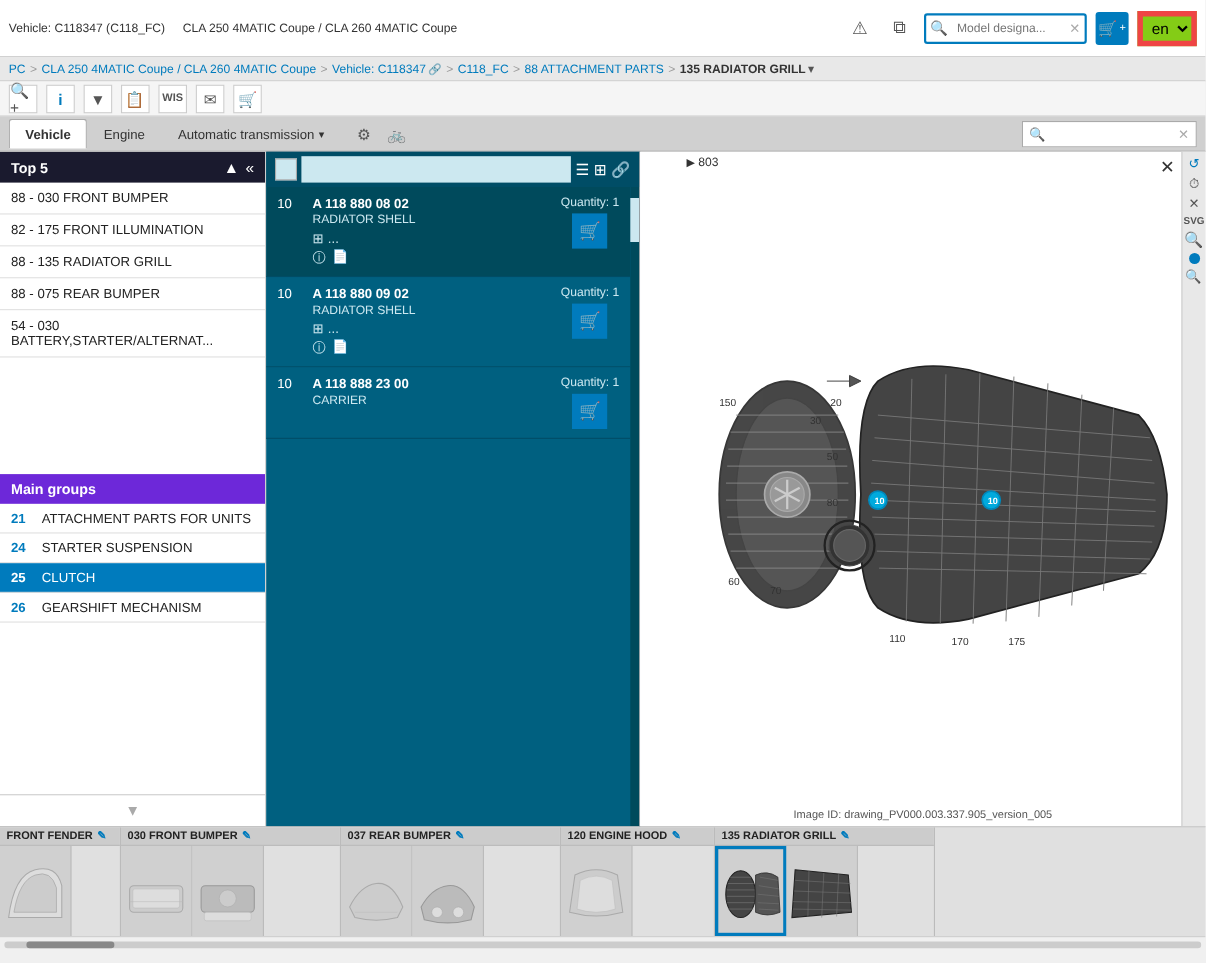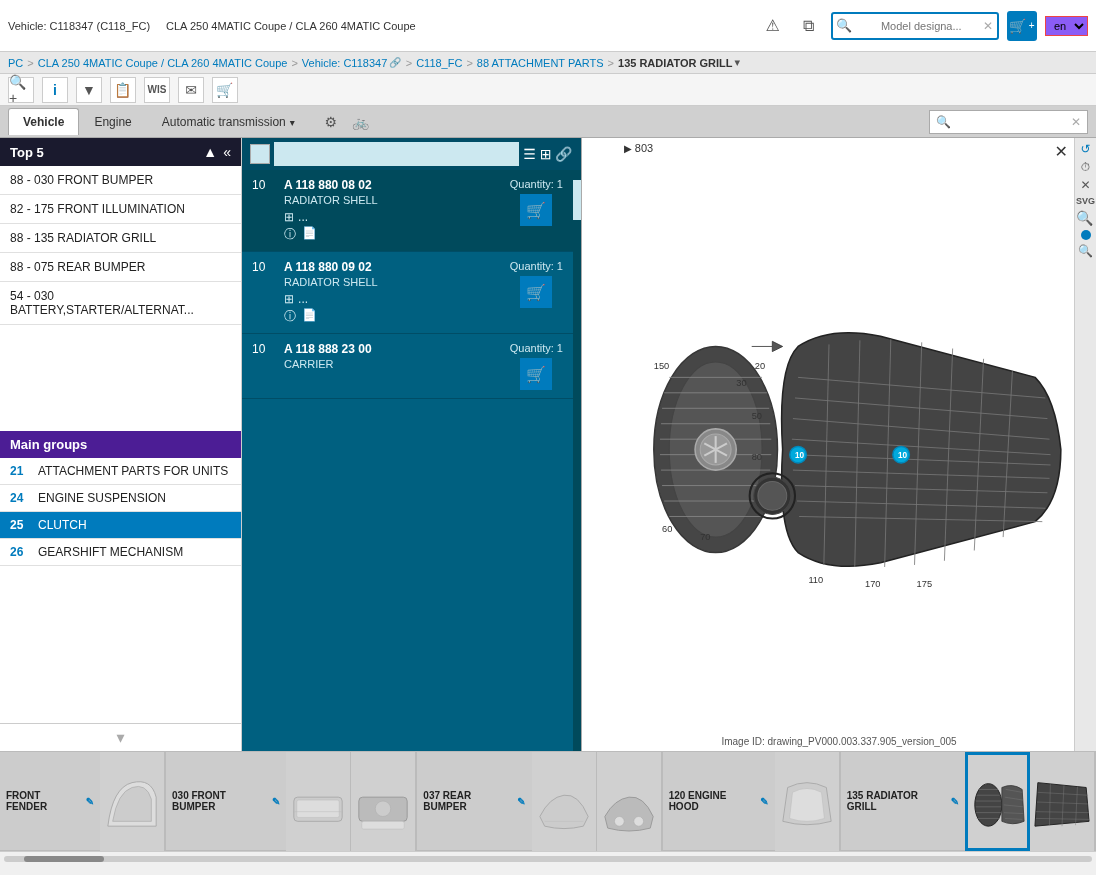--- a/index.html
+++ b/index.html
@@ -9,23 +9,23 @@
     .top-bar {
       display: flex; align-items: center; background: #fff; border-bottom: 1px solid #ccc;
       padding: 16px 8px; height: 52px;
     }
     .top-bar-left { flex: 1; display: flex; align-items: center; gap: 16px; }
     .vehicle-id { font-size: 11px; color: #333; }
     .model-name { font-size: 11px; color: #333; }
     .top-bar-right { display: flex; align-items: center; gap: 8px; }
     .top-bar-icon { width: 28px; height: 28px; display: flex; align-items: center; justify-content: center; cursor: pointer; font-size: 16px; color: #555; }
     .search-box-top {
-      border: 2px solid #007bbd; border-radius: 3px; padding: 4px 8px; width: 140px; font-size: 11px; margin-left: 20px;
-    }
-    .lang-select { border: 1px solid #ef4444; padding: 2px 4px; font-size: 11px; background: #8b5cf6; }
+      border: 2px solid #007bbd; border-radius: 3px; padding: 4px 8px; width: 140px; font-size: 11px;
+    }
+    .lang-select { border: 5px solid #ef4444; padding: 2px 4px; font-size: 14px; background: #84cc16; }
     .cart-icon-top { width: 30px; height: 30px; background: #007bbd; border-radius: 3px; display: flex; align-items: center; justify-content: center; color: white; cursor: pointer; }
 
     
     .breadcrumb {
       background: #e8e8e8; padding: 4px 8px; border-bottom: 1px solid #ccc;
       font-size: 11px; color: #333; display: flex; align-items: center; flex-wrap: wrap; gap: 2px;
     }
     .breadcrumb a { color: #007bbd; text-decoration: none; cursor: pointer; }
     .breadcrumb-sep { color: #999; margin: 0 2px; }
     .breadcrumb-current { font-weight: bold; }
@@ -59,21 +59,21 @@
     .sidebar-header-icons { display: flex; gap: 6px; }
     .sidebar-header-icon { color: #fff; cursor: pointer; font-size: 14px; }
     .sidebar-list { flex: 1; overflow-y: auto; border-radius: 18px; }
     .sidebar-item {
       padding: 7px 10px; cursor: pointer; border-bottom: 1px solid #e0e0e0;
       font-size: 12px; color: #222;
     }
 
     
     .main-groups-header {
-      background: #4c1d95; color: #fff; padding: 6px 10px; font-size: 13px; font-weight: bold;
+      background: #6d28d9; color: #fff; padding: 6px 10px; font-size: 13px; font-weight: bold;
     }
     .main-group-item {
       padding: 6px 10px; cursor: pointer; border-bottom: 1px solid #e0e0e0;
       font-size: 12px; color: #222; display: flex; gap: 8px;
     }
     .main-group-num { color: #007bbd; font-weight: bold; min-width: 20px; }
 
     
     .parts-panel {
       width: 340px; background: #006080; display: flex; flex-direction: column; border-right: 1px solid #aaa;
@@ -108,21 +108,21 @@
     }
     .diagram-img-area { flex: 1; display: flex; align-items: center; justify-content: center; overflow: hidden; background: #fff; }
     .diagram-count { position: absolute; top: 4px; left: 8px; font-size: 11px; color: #333; padding-left: 34px; }
     .diagram-image-id { position: absolute; bottom: 4px; left: 50%; transform: translateX(-50%); font-size: 10px; color: #555; }
 
     
     .bottom-panel {
       height: 100px; background: #e0e0e0; border-top: 1px solid #bbb;
       display: flex; align-items: stretch; overflow-x: auto;
     }
-    .thumb-section { display: flex; flex-direction: row; border-right: 1px solid #bbb; min-width: 130px; }
+    .thumb-section { display: flex; flex-direction: column; border-right: 1px solid #bbb; min-width: 130px; }
     .thumb-label {
       background: #ccc; padding: 2px 6px; font-size: 10px; font-weight: bold; color: #222;
       display: flex; align-items: center; gap: 4px; border-bottom: 1px solid #bbb;
     }
     .thumb-label-edit { color: #007bbd; cursor: pointer; font-size: 10px; }
     .thumb-images { display: flex; flex: 1; gap: 0; }
     .thumb-img {
       width: 65px; flex-shrink: 0; background: #d0d0d0; border-right: 1px solid #bbb;
       display: flex; align-items: center; justify-content: center; overflow: hidden; cursor: pointer;
     }
@@ -253,21 +253,21 @@
     <div class="main-groups-header">
       <span>Main groups</span>
     </div>
     <div class="sidebar-list">
       <div class="main-group-item">
         <span class="main-group-num">21</span>
         <span>ATTACHMENT PARTS FOR UNITS</span>
       </div>
       <div class="main-group-item">
         <span class="main-group-num">24</span>
-        <span>ENGINE SUSPENSION</span>
+        <span>STARTER SUSPENSION</span>
       </div>
       <div class="main-group-item highlight" style="background:#007bbd;color:#fff;">
         <span class="main-group-num" style="color:#fff;">25</span>
         <span>CLUTCH</span>
       </div>
       <div class="main-group-item">
         <span class="main-group-num">26</span>
         <span>GEARSHIFT MECHANISM</span>
       </div>
     </div>

